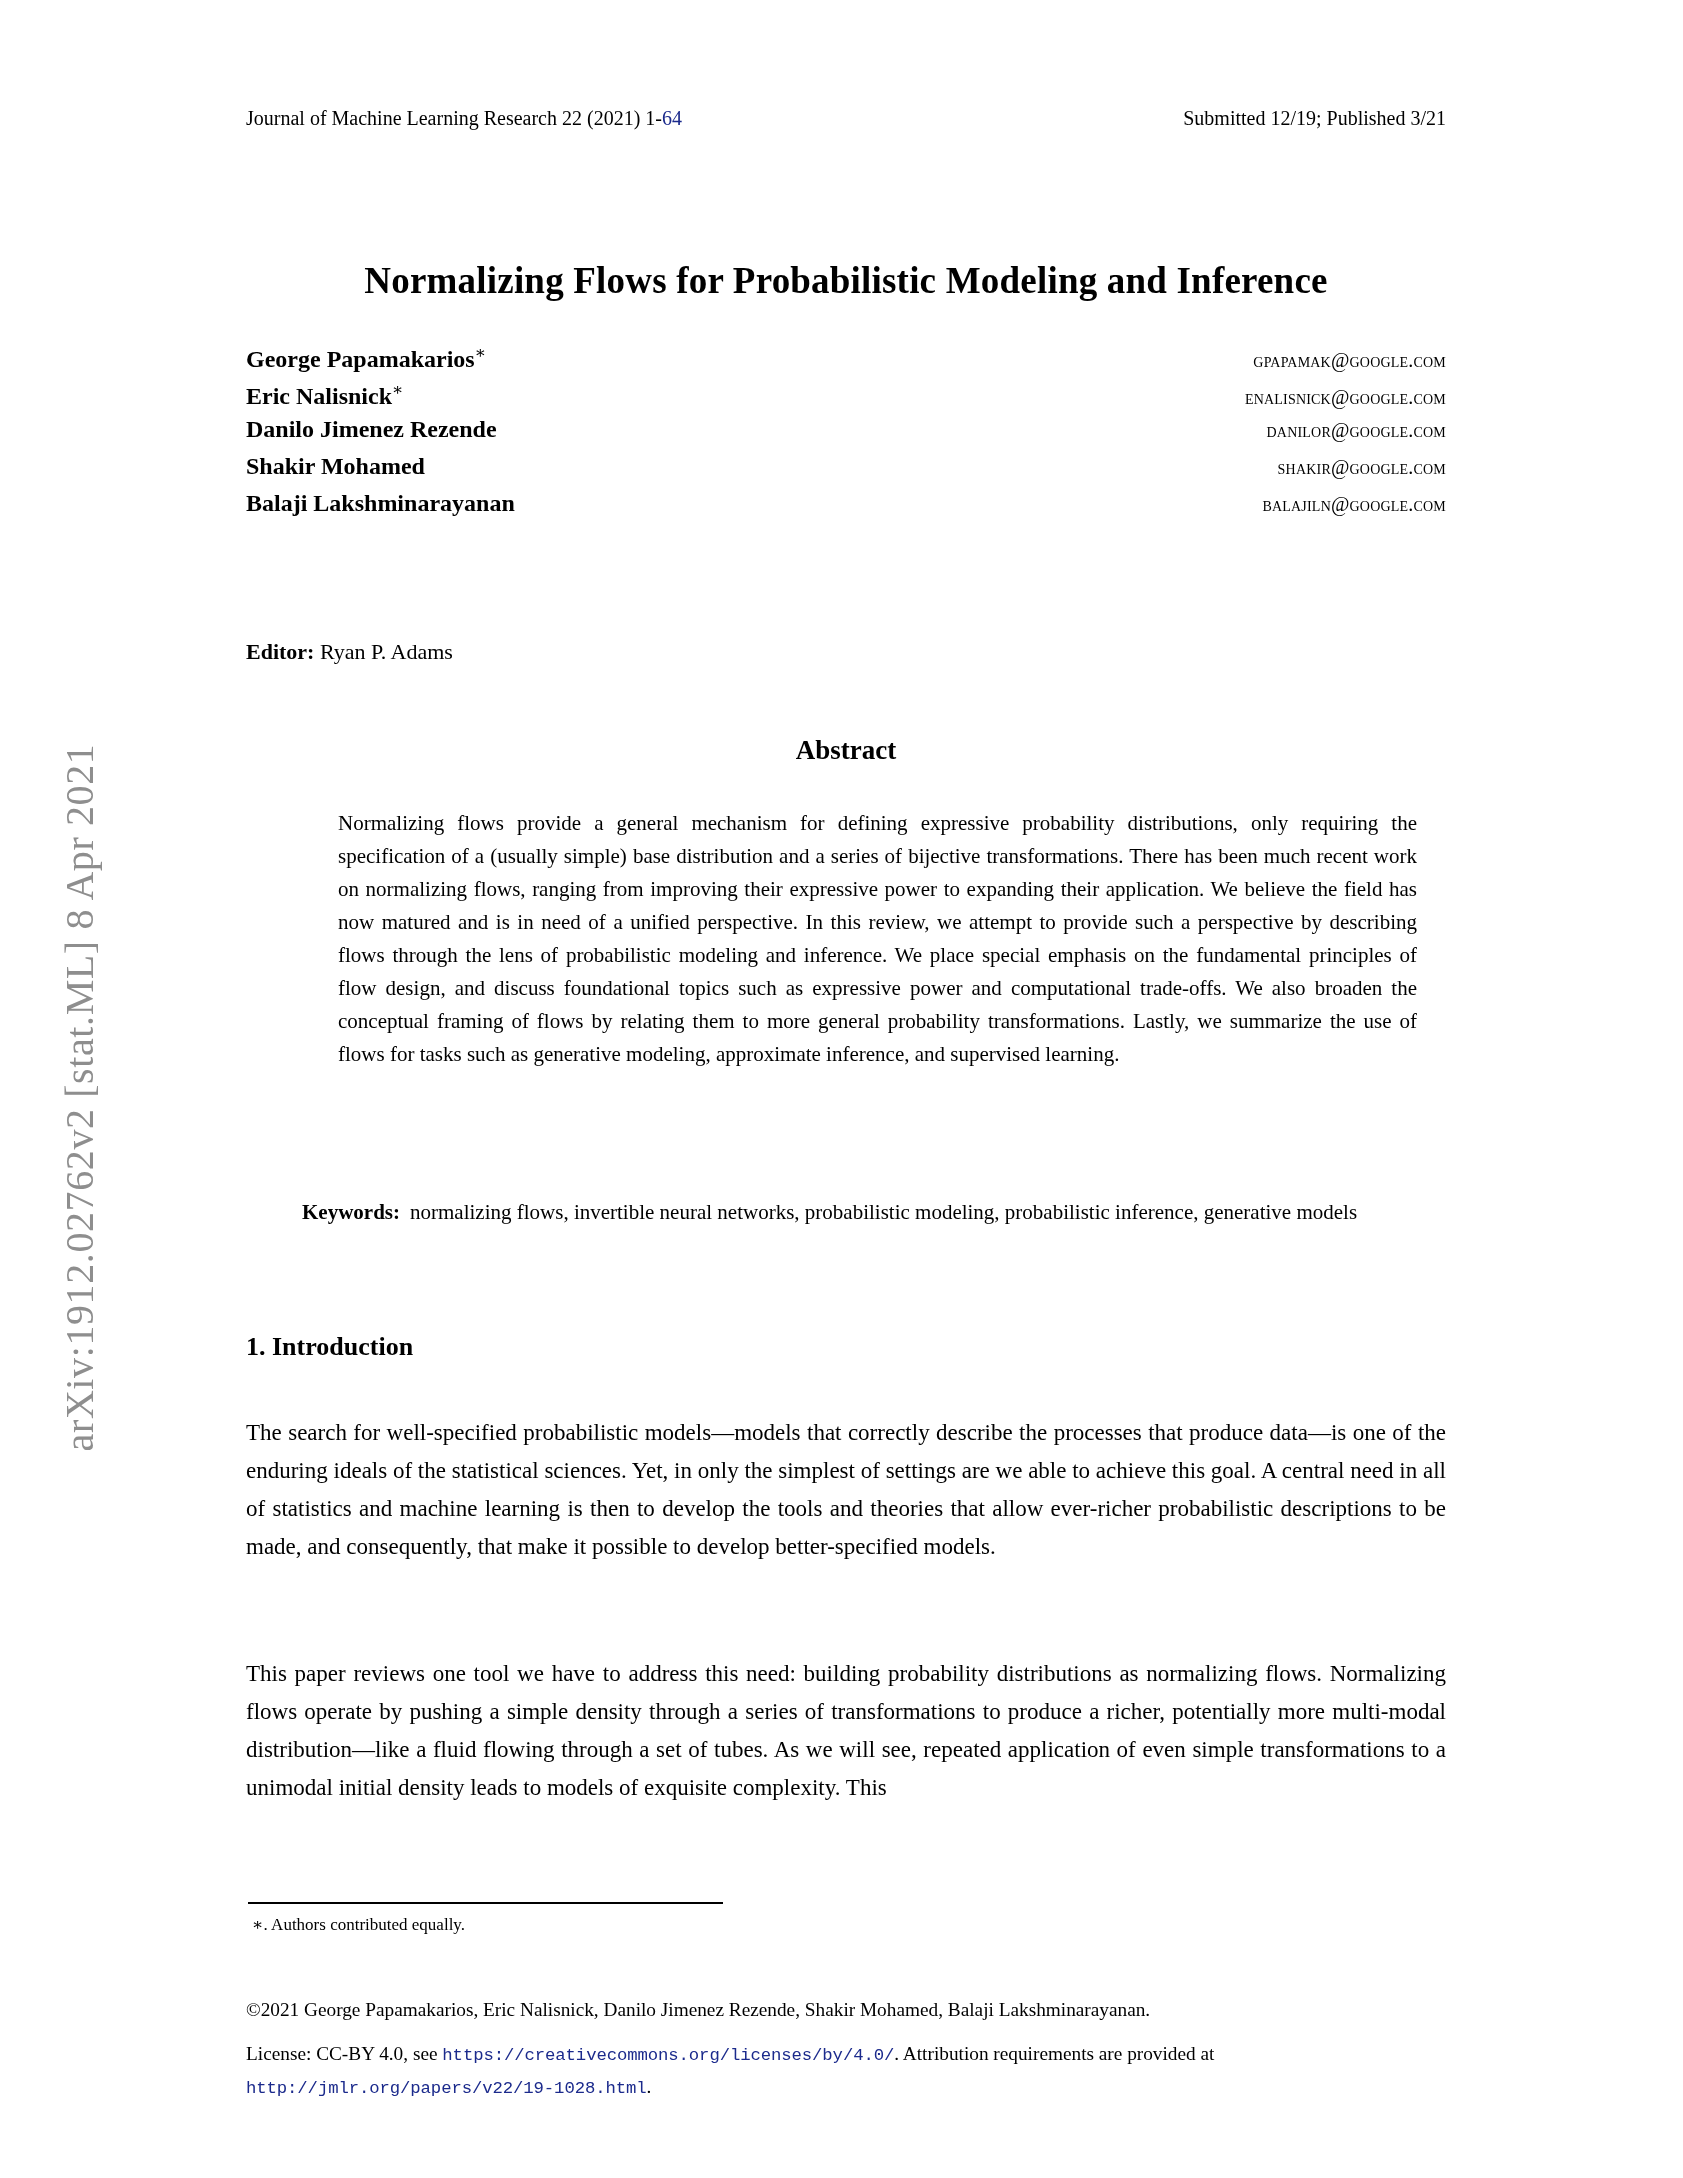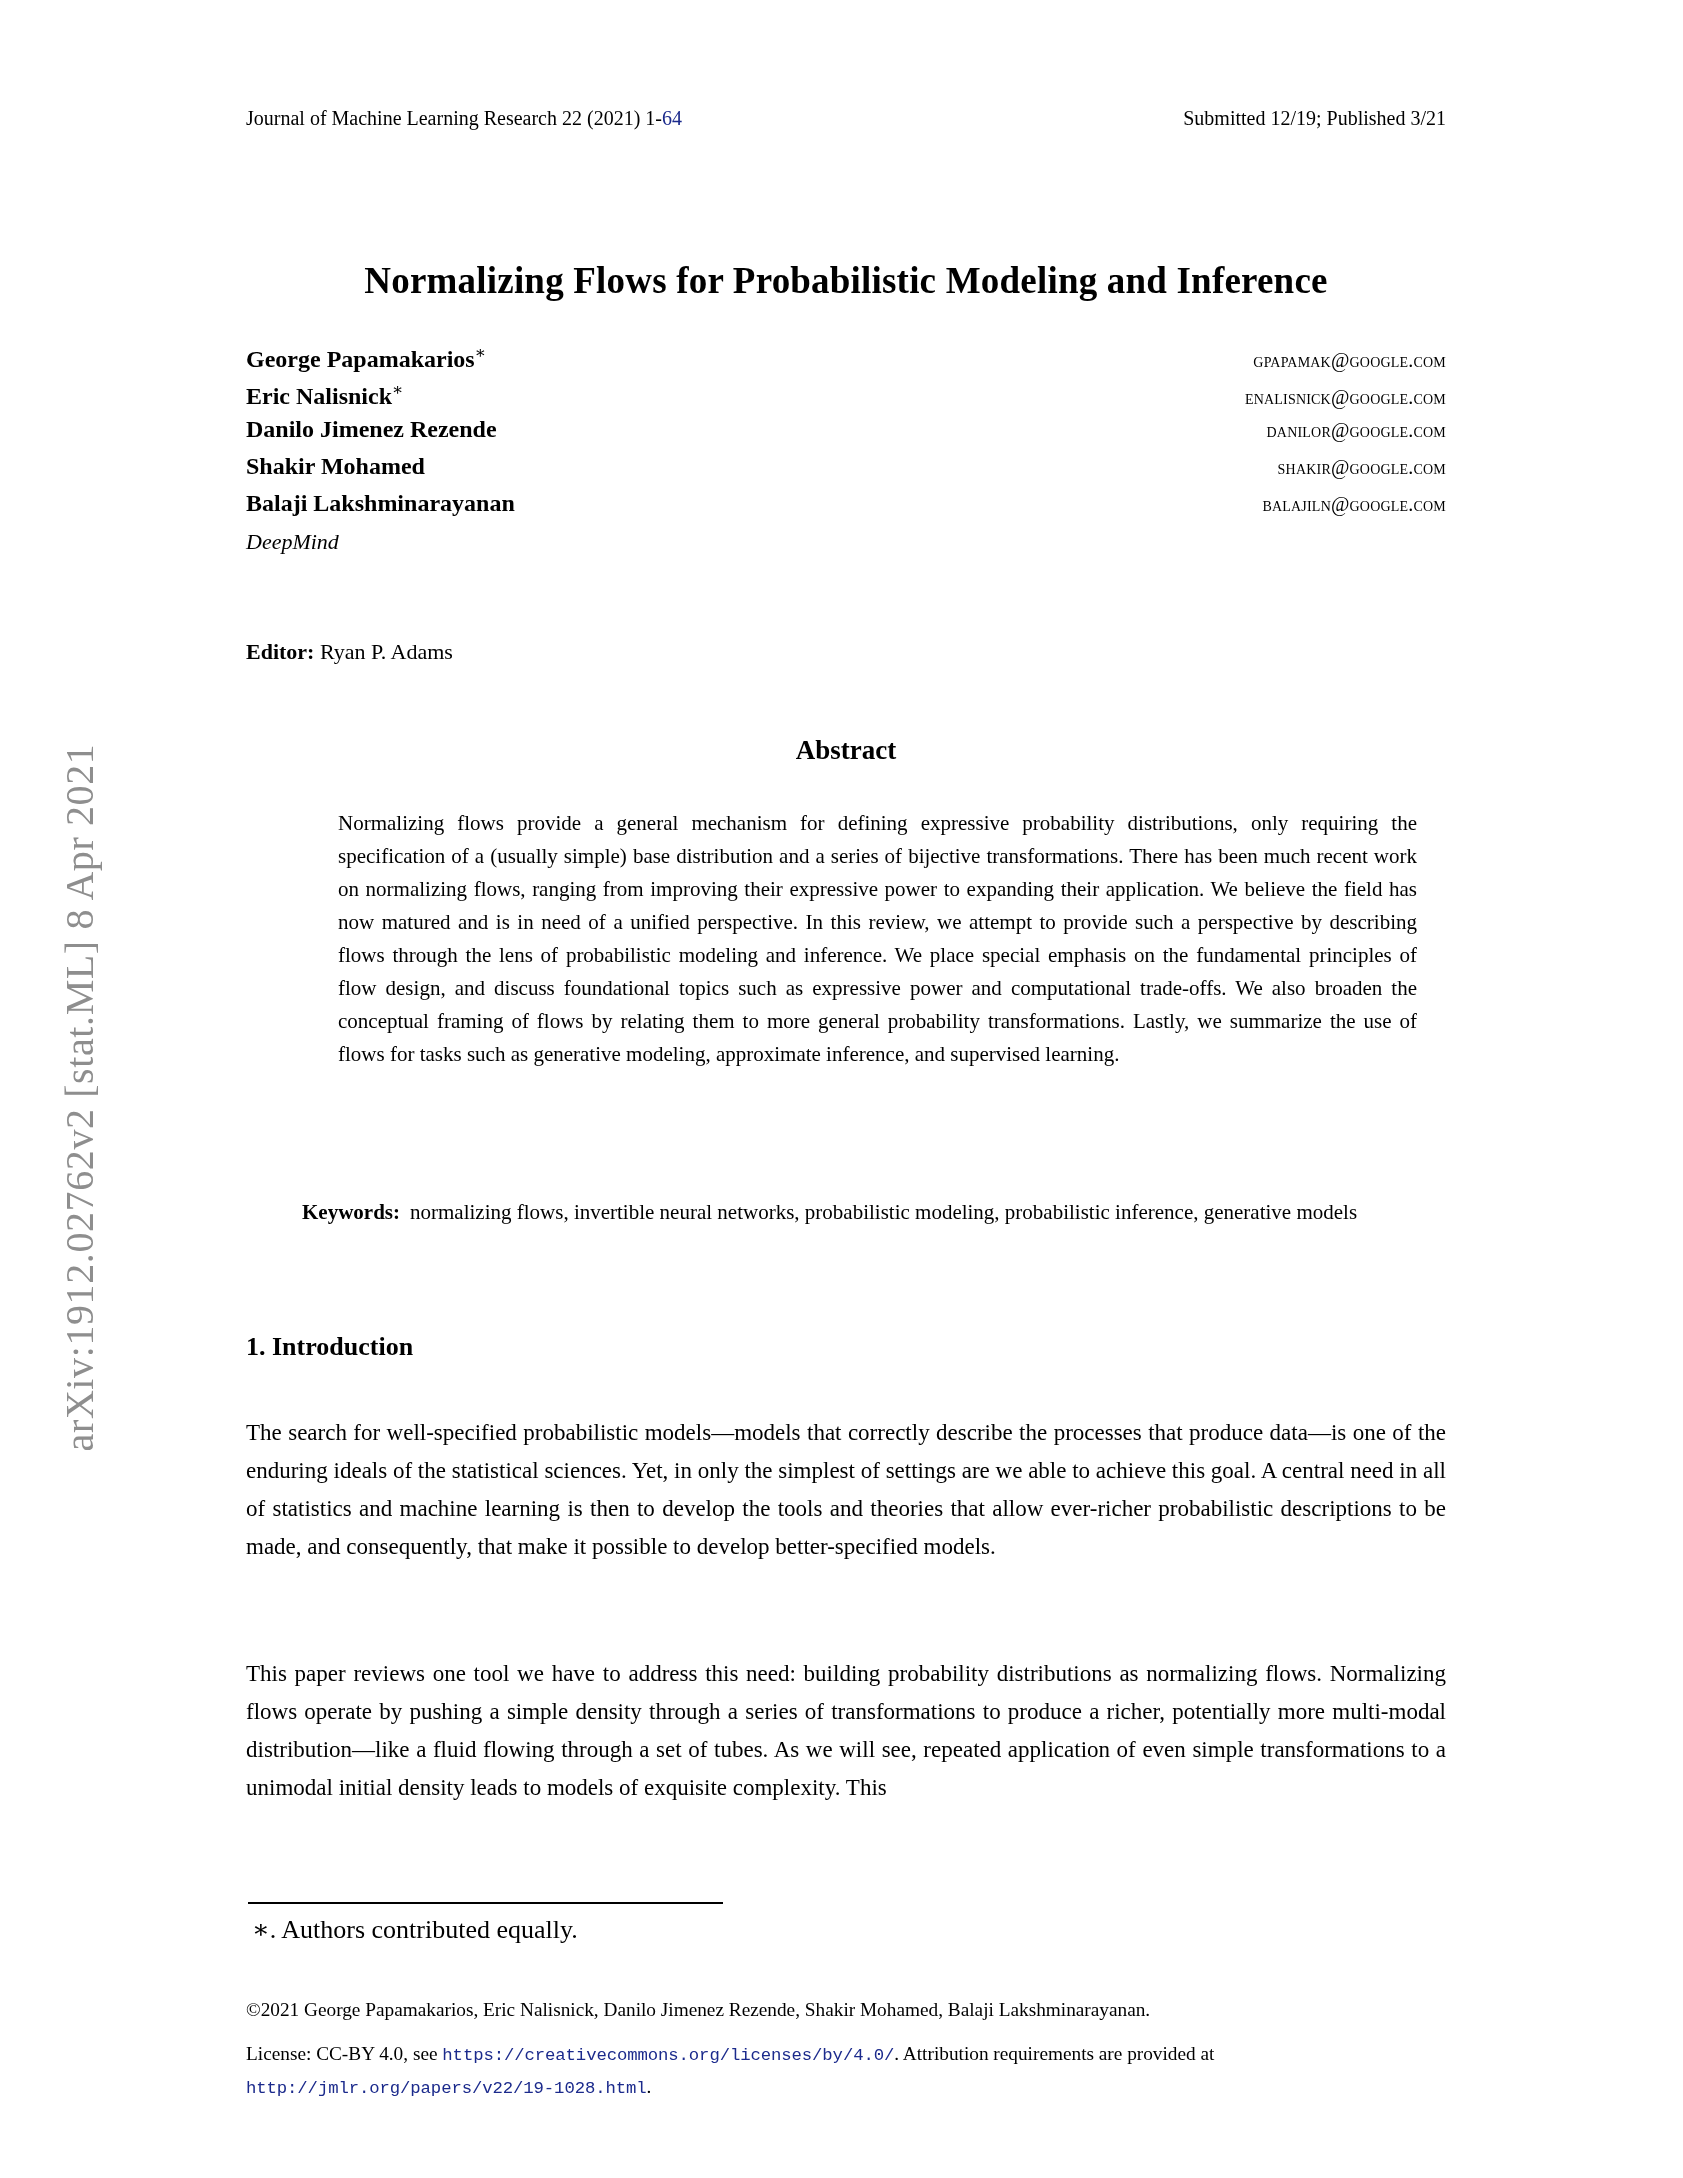--- a/index.html
+++ b/index.html
@@ -172,21 +172,21 @@
     left: 248px;
     top: 1902px;
     width: 475px;
     height: 1.5px;
     background: #000000;
   }
   .footnote-text {
     position: absolute;
     left: 252px;
     top: 1914px;
-    font-size: 26px;
+    font-size: 17px;
   }
 
   
   .footer {
     position: absolute;
     left: 246px;
     top: 1994px;
     width: 1200px;
     font-size: 19.3px;
     line-height: 31px;
@@ -228,21 +228,20 @@
       <div class="author-email">danilor@google.com</div>
     </div>
     <div class="author-row">
       <div class="author-name"><span>Shakir Mohamed</span></div>
       <div class="author-email">shakir@google.com</div>
     </div>
     <div class="author-row">
       <div class="author-name"><span>Balaji Lakshminarayanan</span></div>
       <div class="author-email">balajiln@google.com</div>
     </div>
-    <div class="affiliation">DeepMind</div>
   </div>
 
   <div class="editor"><b>Editor:</b> <span>Ryan P. Adams</span></div>
 
   <div class="abstract-heading">Abstract</div>
   <div class="abstract-body">Normalizing flows provide a general mechanism for defining expressive probability distributions, only requiring the specification of a (usually simple) base distribution and a series of bijective transformations. There has been much recent work on normalizing flows, ranging from improving their expressive power to expanding their application. We believe the field has now matured and is in need of a unified perspective. In this review, we attempt to provide such a perspective by describing flows through the lens of probabilistic modeling and inference. We place special emphasis on the fundamental principles of flow design, and discuss foundational topics such as expressive power and computational trade-offs. We also broaden the conceptual framing of flows by relating them to more general probability transformations. Lastly, we summarize the use of flows for tasks such as generative modeling, approximate inference, and supervised learning.</div>
   <div class="abstract-keywords"><b>Keywords:</b><span class="kw-gap"></span><span>normalizing flows, invertible neural networks, probabilistic modeling, probabilistic inference, generative models</span></div>
 
   <div class="section-heading">1. Introduction</div>
   <div class="body-par" id="par1">The search for well-specified probabilistic models—models that correctly describe the processes that produce data—is one of the enduring ideals of the statistical sciences. Yet, in only the simplest of settings are we able to achieve this goal. A central need in all of statistics and machine learning is then to develop the tools and theories that allow ever-richer probabilistic descriptions to be made, and consequently, that make it possible to develop better-specified models.</div>

